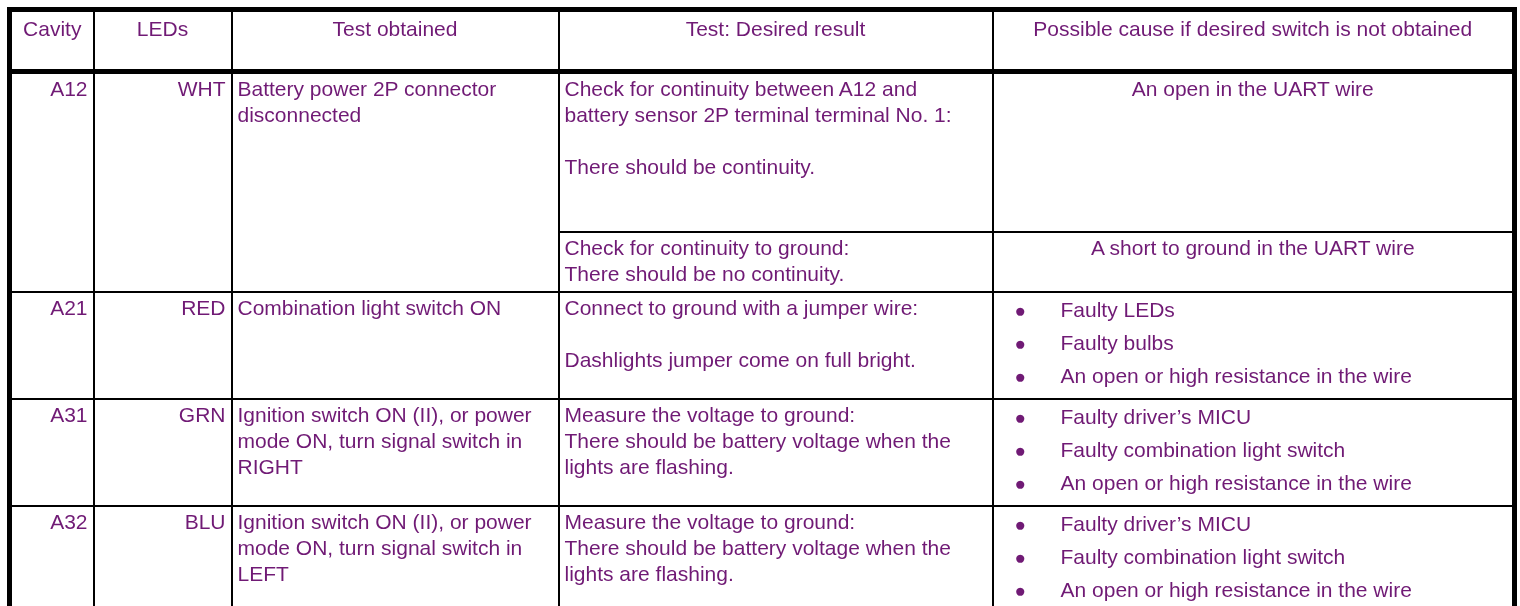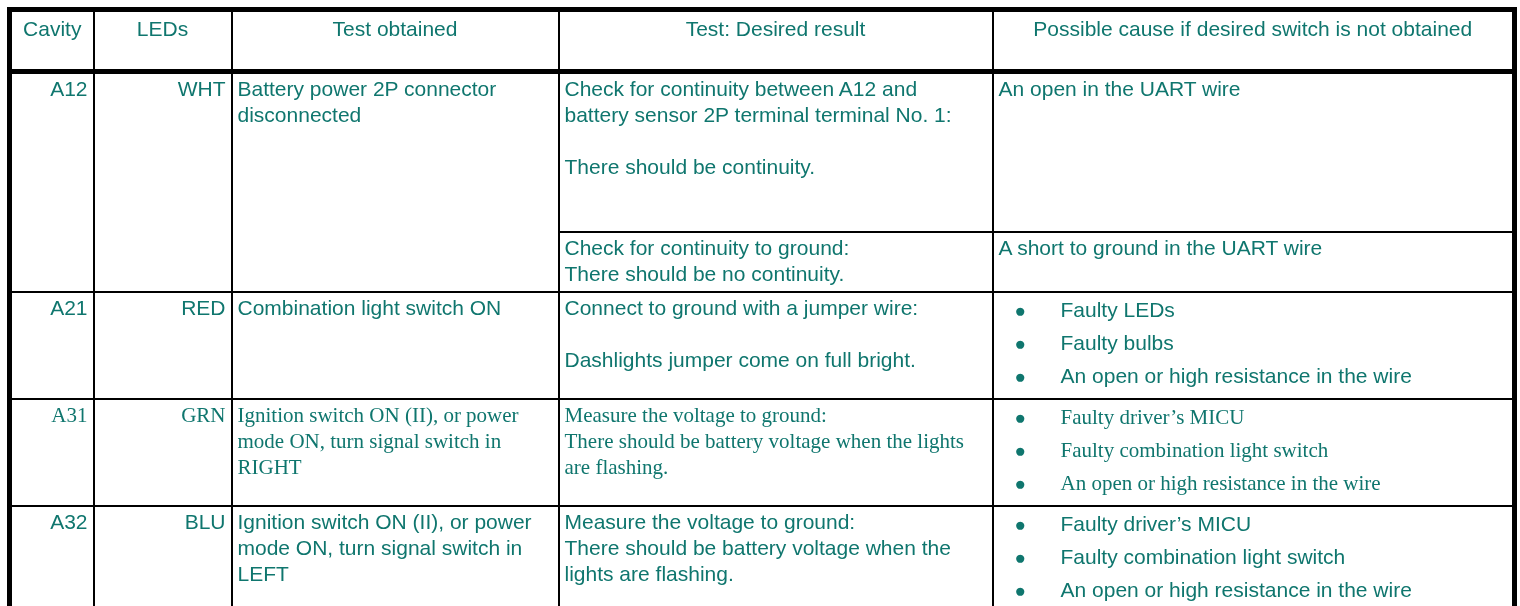--- a/index.html
+++ b/index.html
@@ -6,21 +6,21 @@
     margin: 0;
     padding: 0;
     background: #ffffff;
   }
   .page {
     position: relative;
     width: 1520px;
     height: 606px;
     background: #ffffff;
     font-family: "Liberation Sans", sans-serif;
-    color: #0f766e;
+    color: #701a75;
   }
   table.spec {
     position: absolute;
     left: 7px;
     top: 7px;
     width: 1505px;
     border-collapse: collapse;
     table-layout: fixed;
     border: 5px solid #000000;
     font-size: 21px;
@@ -40,42 +40,42 @@
     border-bottom: 5px solid #000000;
     text-align: center;
     vertical-align: top;
     padding-top: 4px;
   }
   td.c { text-align: right; }
   td.mid { vertical-align: middle; }
   td.toppad { padding-top: 7px; }
   p.tline { margin: 0; }
   p.gap { margin-top: 26px; }
-  td.cause-plain { vertical-align: middle; padding-left: 7px; }
+  td.cause-plain { vertical-align: middle; padding-left: 7px; text-align: center; }
   ul.causes {
     list-style: none;
     margin: 2px 0 0 0;
     padding: 0 0 0 16px;
   }
   ul.causes li {
     display: flex;
     align-items: baseline;
     height: 33px;
   }
   ul.causes .bullet {
     display: inline-block;
     width: 46px;
     flex: 0 0 46px;
     font-size: 19px;
   }
   tr.r-head   { height: 62px; }
   tr.r-a12a   { height: 160px; }
   tr.r-a12b   { height: 60px; }
   tr.r-a21    { height: 103px; }
-  tr.r-a31    { height: 102px; font-family: Liberation Serif, serif; }
+  tr.r-a31    { height: 102px; }
   tr.r-a32    { height: 96px; }
 </style>
 </head>
 <body>
 
 <div class="page">
   <table class="spec">
     <colgroup>
       <col style="width:84px">
       <col style="width:138px">

